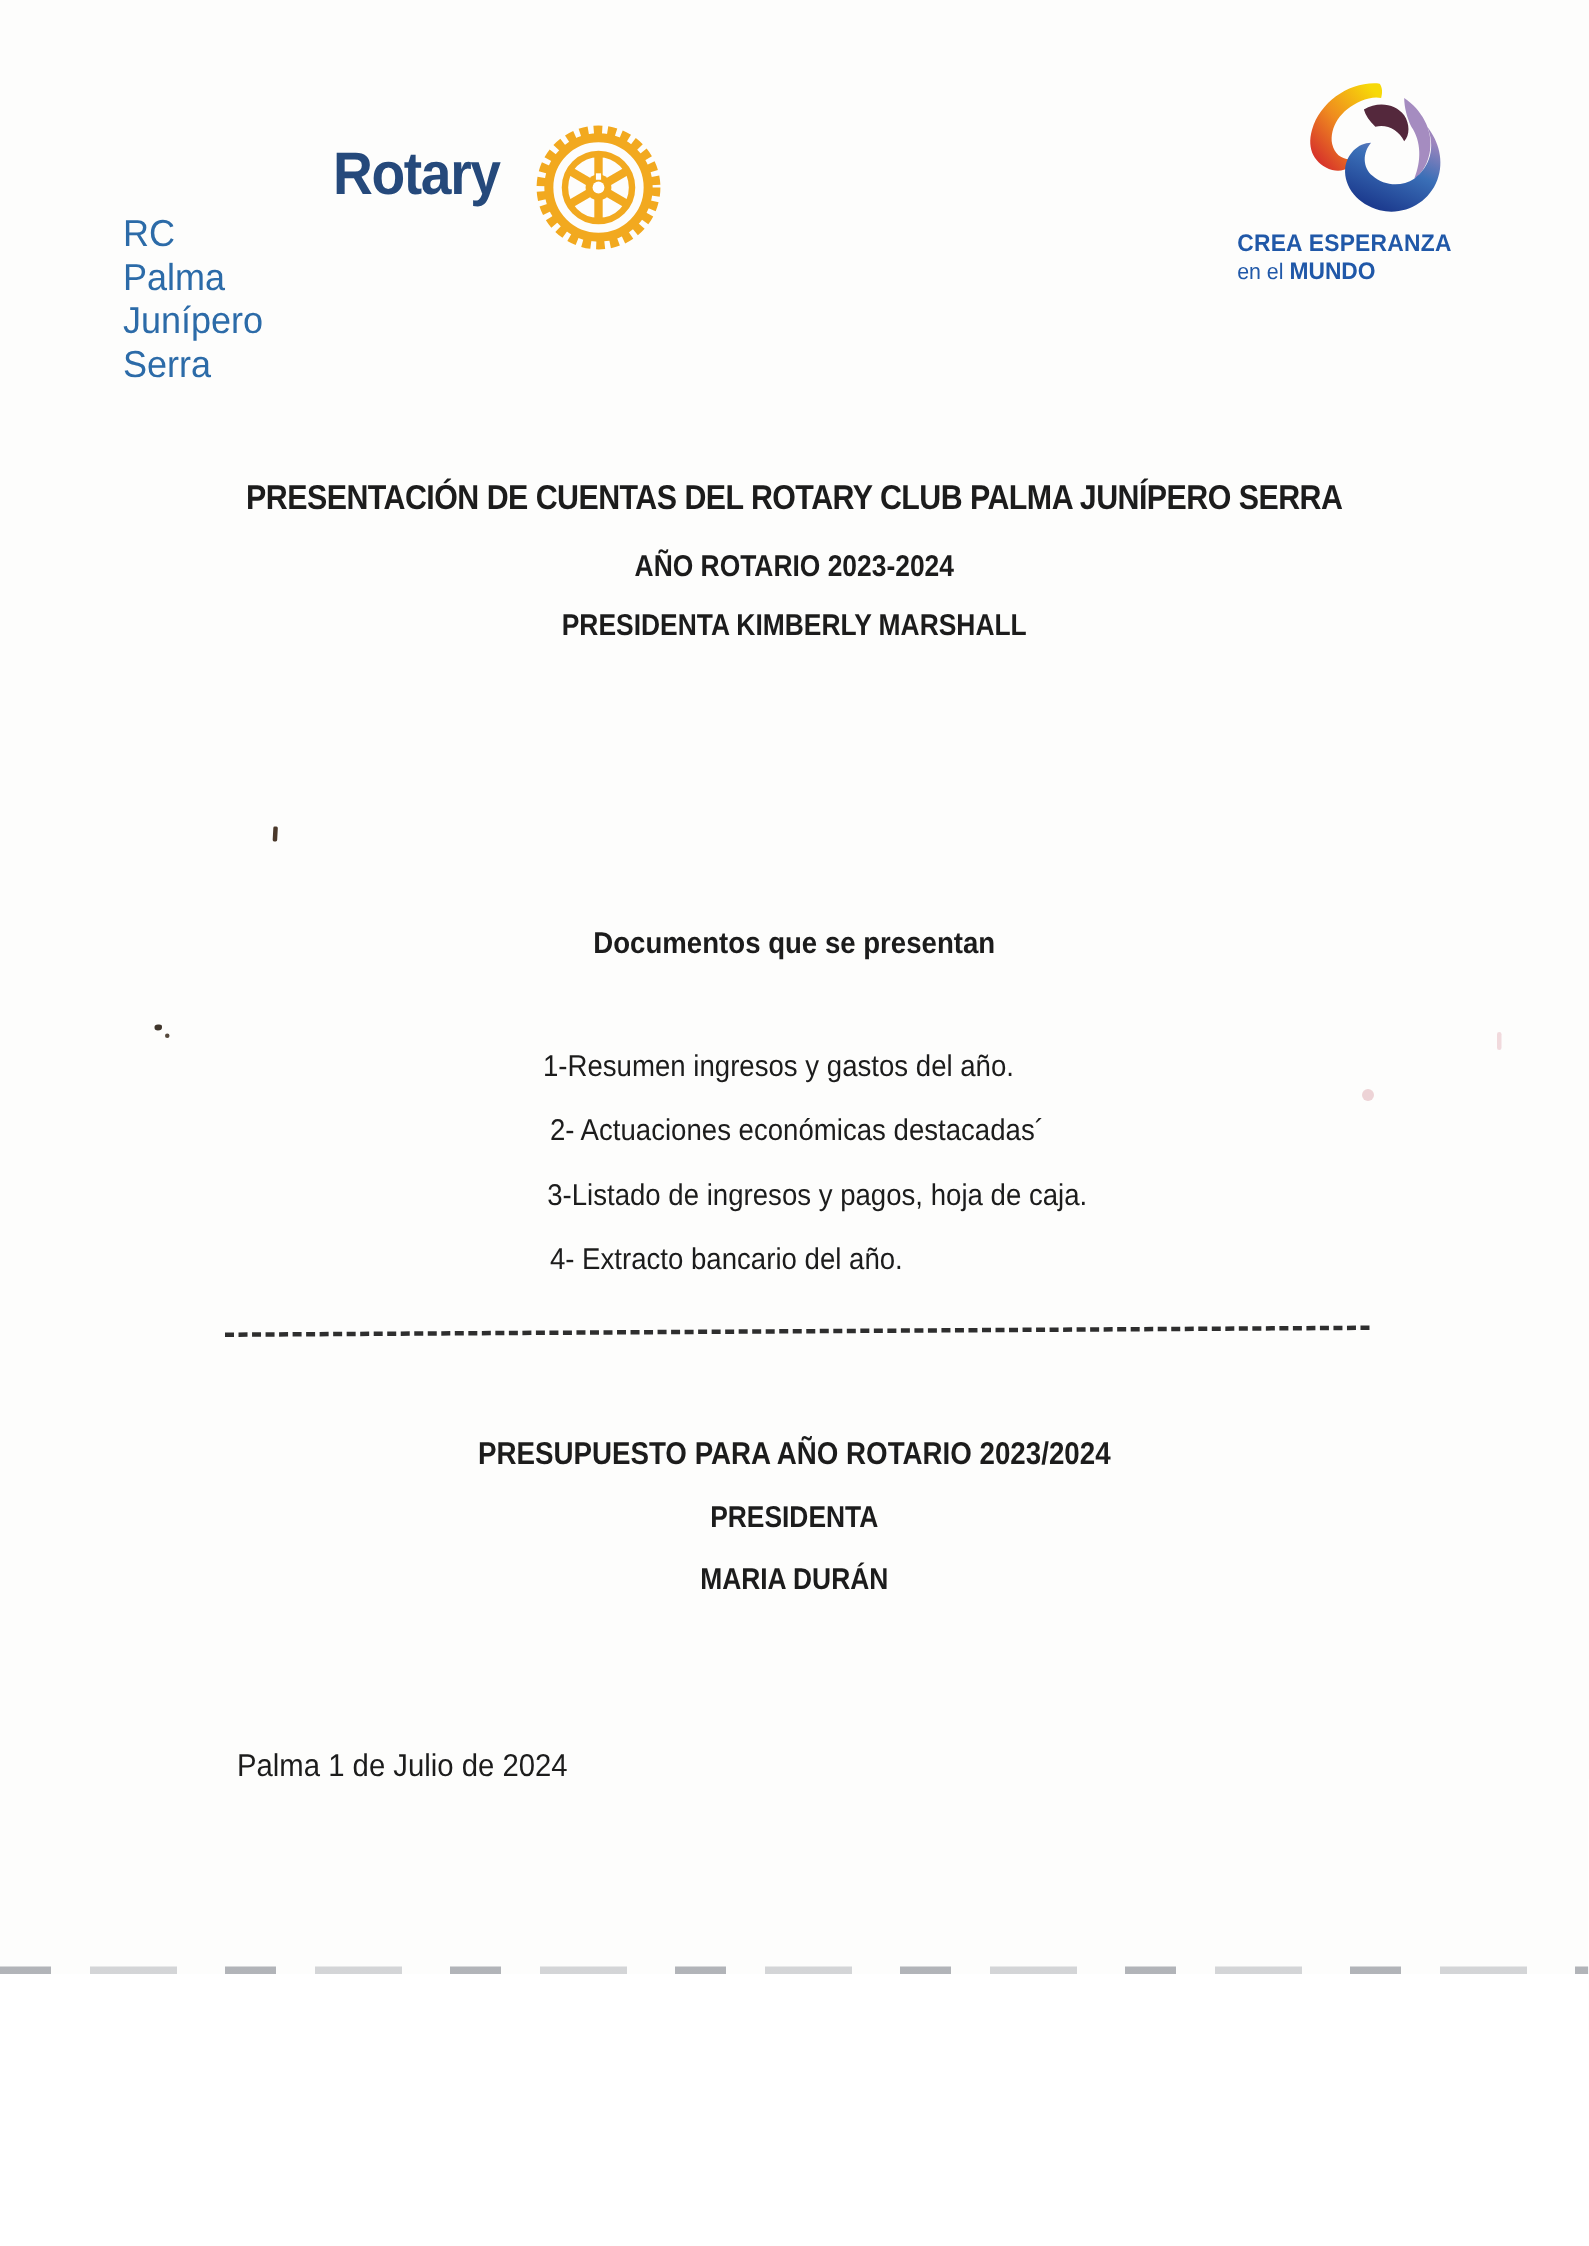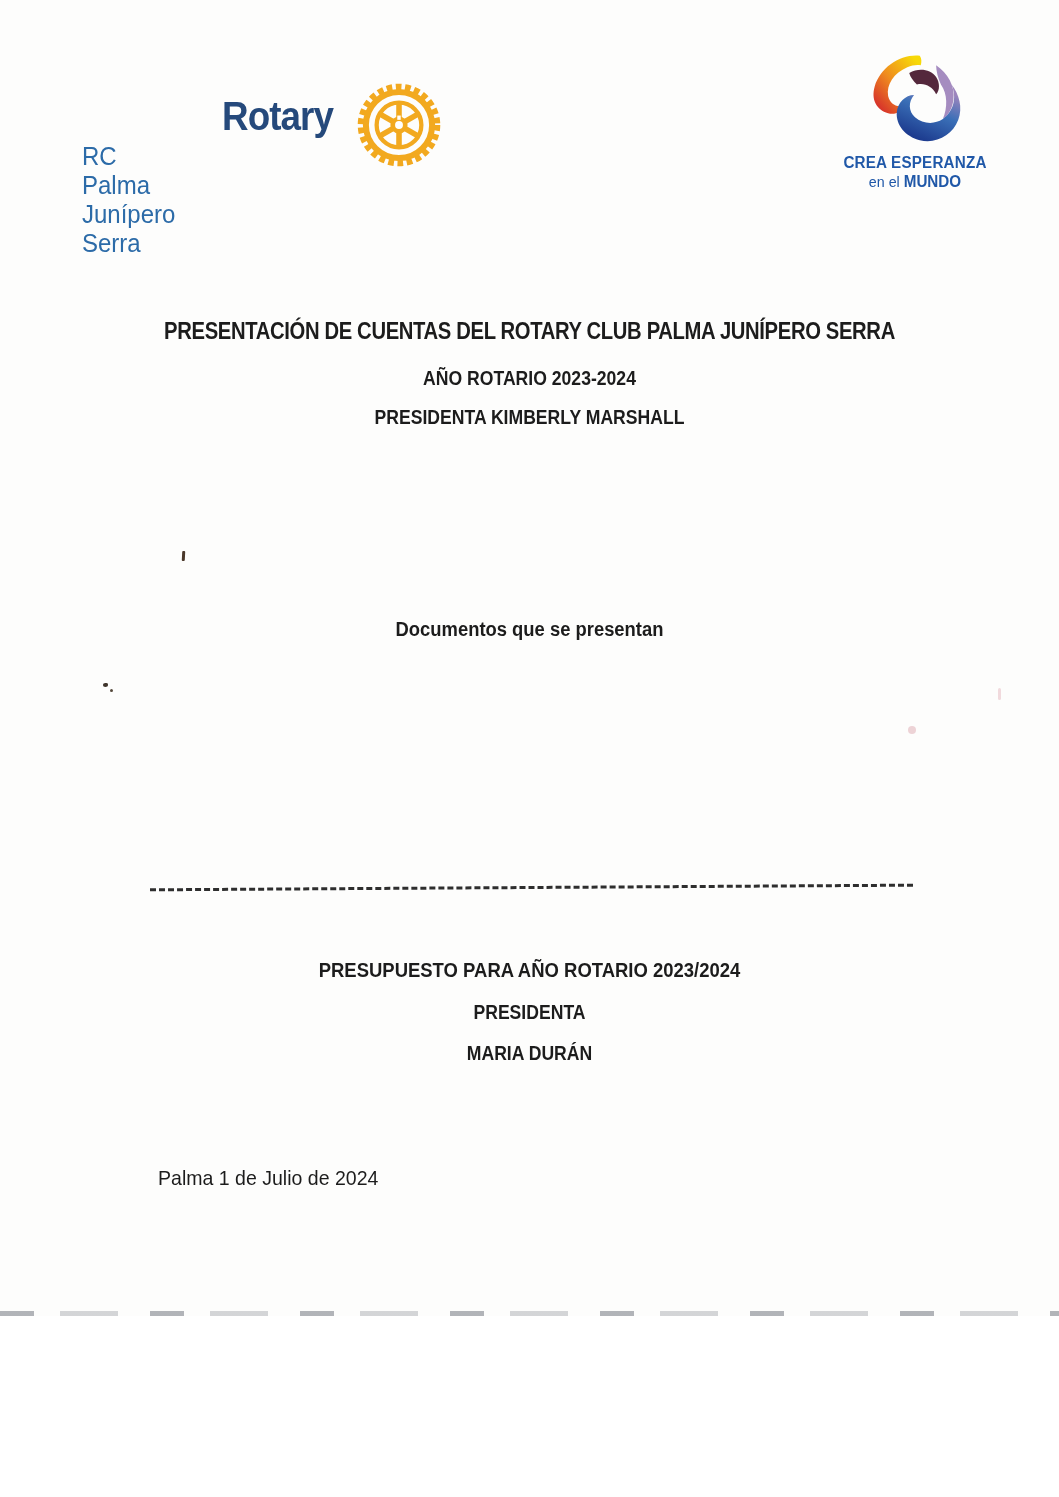--- a/index.html
+++ b/index.html
@@ -38,21 +38,21 @@
     transform: scaleX(0.96);
     transform-origin: left top;
   }
   .rotary-wheel {
     position: absolute;
     left: 356px; top: 82px;
     width: 86px; height: 86px;
   }
 
   
-  .theme-block { position: absolute; left: 820px; top: 48px; width: 190px; text-align: center; }
+  .theme-block { position: absolute; left: 820px; top: 48px; width: 190px; }
   .theme-swirl { width: 96px; height: 100px; margin: 0 auto; display: block; }
   .theme-line1 {
     margin-top: 6px;
     font-size: 16px;
     font-weight: bold;
     color: #2058a8;
     letter-spacing: 0.2px;
     transform: scaleX(0.95);
   }
   .theme-line2 {
@@ -194,20 +194,26 @@
     <div class="theme-line1">CREA ESPERANZA</div>
     <div class="theme-line2"><span>en el </span><b>MUNDO</b></div>
   </div>
 
   <div class="center-line doc-title">PRESENTACIÓN DE CUENTAS DEL ROTARY CLUB PALMA JUNÍPERO SERRA</div>
   <div class="center-line doc-sub1">AÑO ROTARIO 2023-2024</div>
   <div class="center-line doc-sub2">PRESIDENTA KIMBERLY MARSHALL</div>
 
   <div class="center-line docs-heading">Documentos que se presentan</div>
 
+  <div class="docs-list">
+    <div class="docs-item">1-Resumen ingresos y gastos del año.</div>
+    <div class="docs-item">2- Actuaciones económicas destacadas´</div>
+    <div class="docs-item">3-Listado de ingresos y pagos, hoja de caja.</div>
+    <div class="docs-item">4- Extracto bancario del año.</div>
+  </div>
 
   <div class="divider"></div>
 
   <div class="center-line budget1">PRESUPUESTO PARA AÑO ROTARIO 2023/2024</div>
   <div class="center-line budget2">PRESIDENTA</div>
   <div class="center-line budget3">MARIA DURÁN</div>
 
   <div class="date-line">Palma 1 de Julio de 2024</div>
 
   <div class="artifact art-tick"></div>

